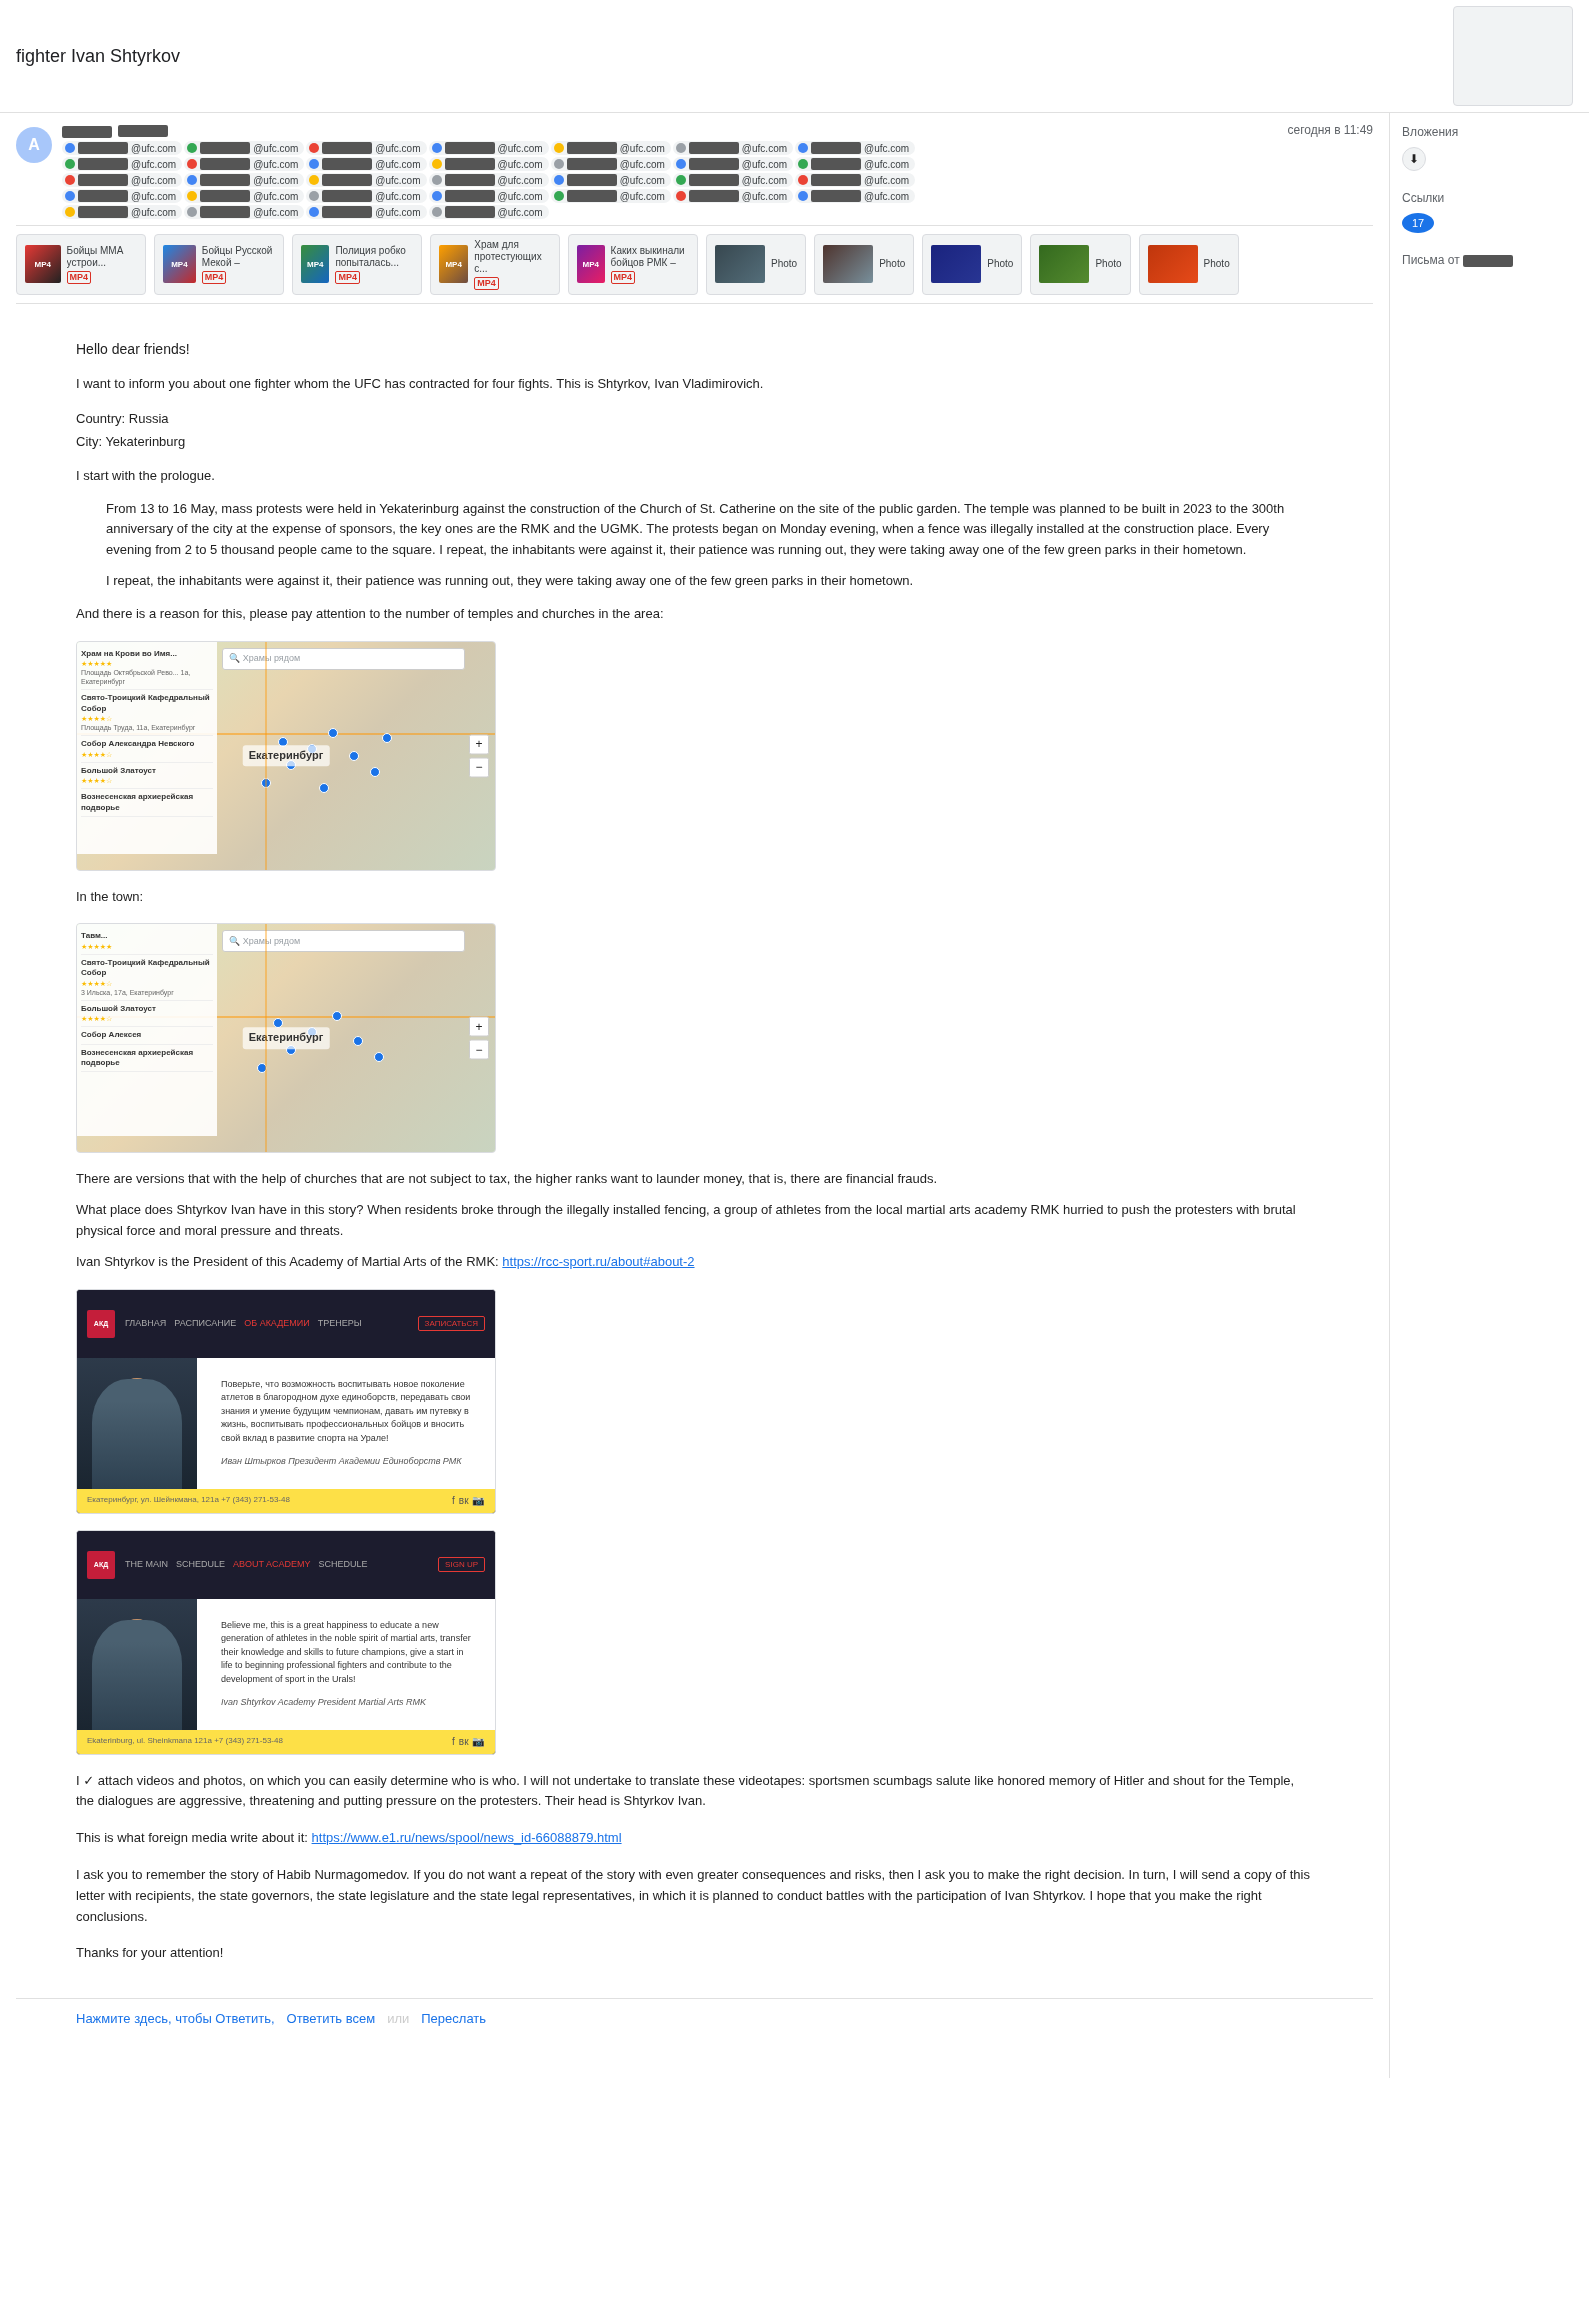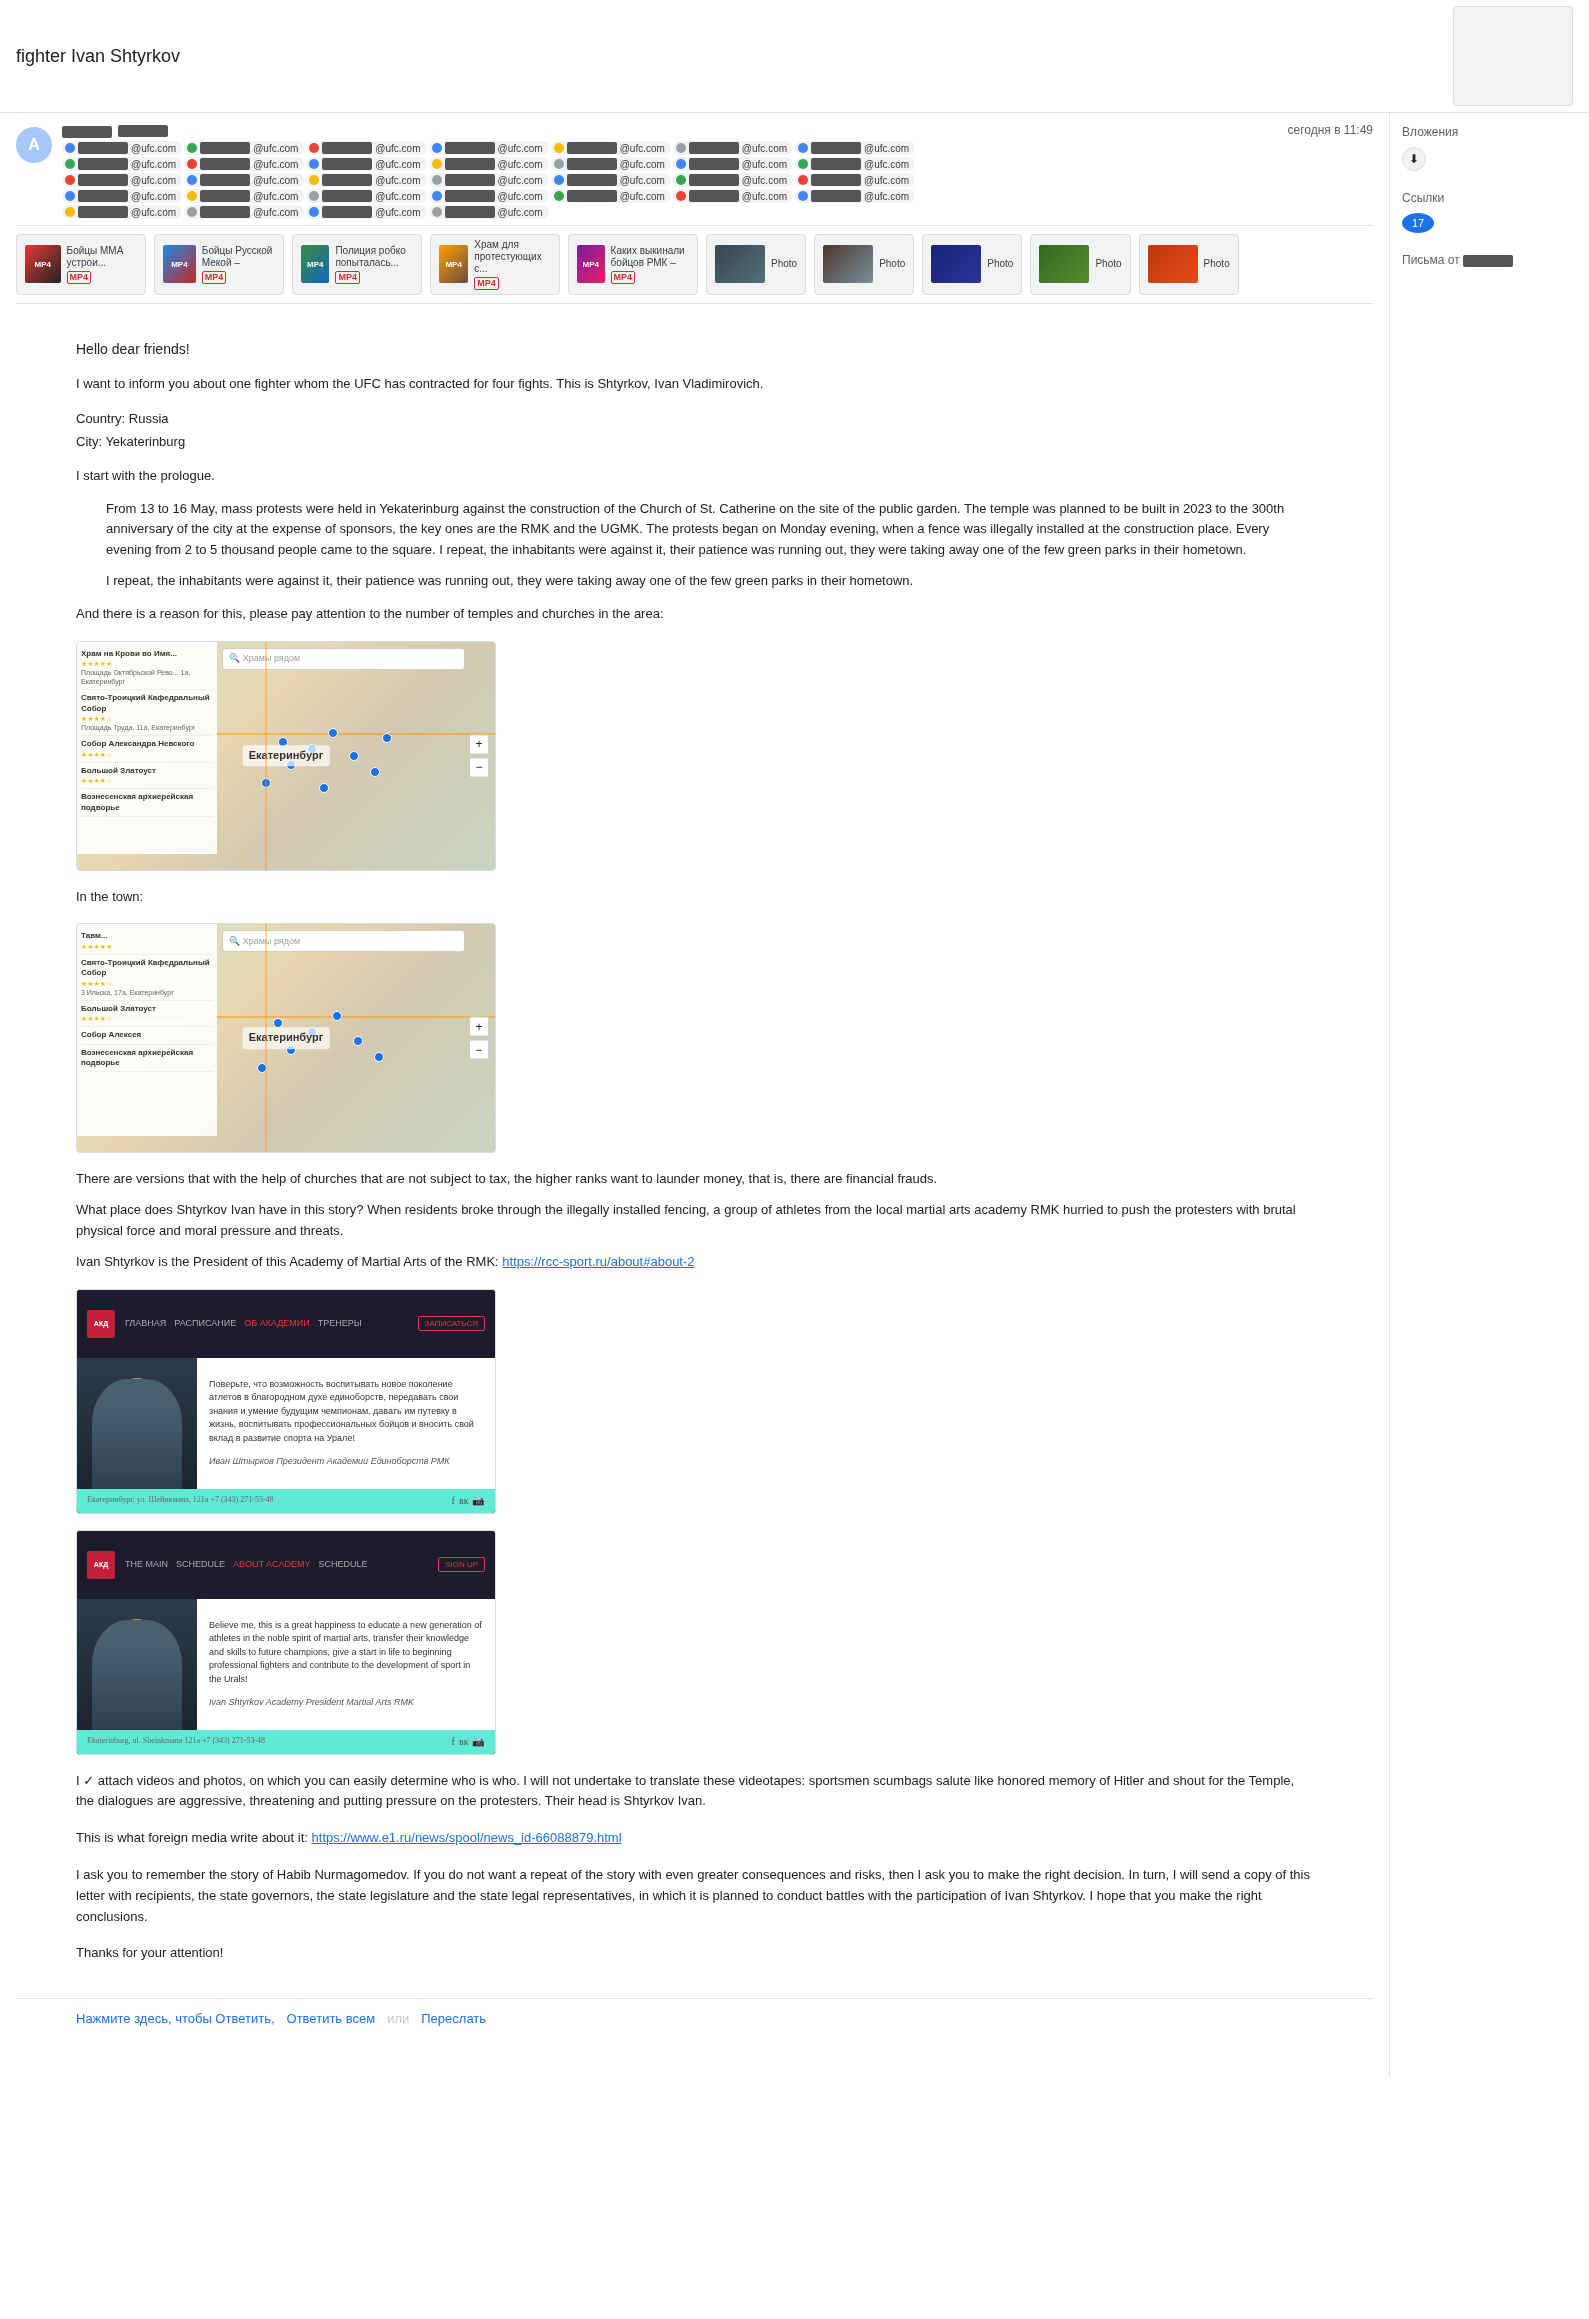--- a/index.html
+++ b/index.html
@@ -322,40 +322,39 @@
       width: 38px; height: 38px;
       background: #c8956b;
       border-radius: 50%;
       position: absolute;
       top: 20px; left: 50%;
       transform: translateX(-50%);
     }
     .academy-text-panel {
       flex: 1;
       background: white;
-      padding: 10px 12px;
+      padding: 10px 24px;
       font-size: 9px;
       line-height: 1.5;
       color: #333;
     }
     .academy-text-panel .name-sign {
       font-style: italic;
       color: #555;
       margin-top: 6px;
       font-size: 9px;
     }
     .academy-footer {
-      background: #5eead4;
+      background: #fde047;
       padding: 4px 10px;
       font-size: 8px;
       color: #666;
       display: flex;
       justify-content: space-between;
       align-items: center;
-      font-family: Liberation Serif, serif;
     }
     .social-icons {
       display: flex; gap: 4px; font-size: 10px; color: #555;
     }
     
     .sidebar-section {
       margin-bottom: 20px;
     }
     .sidebar-label {
       font-size: 12px;

